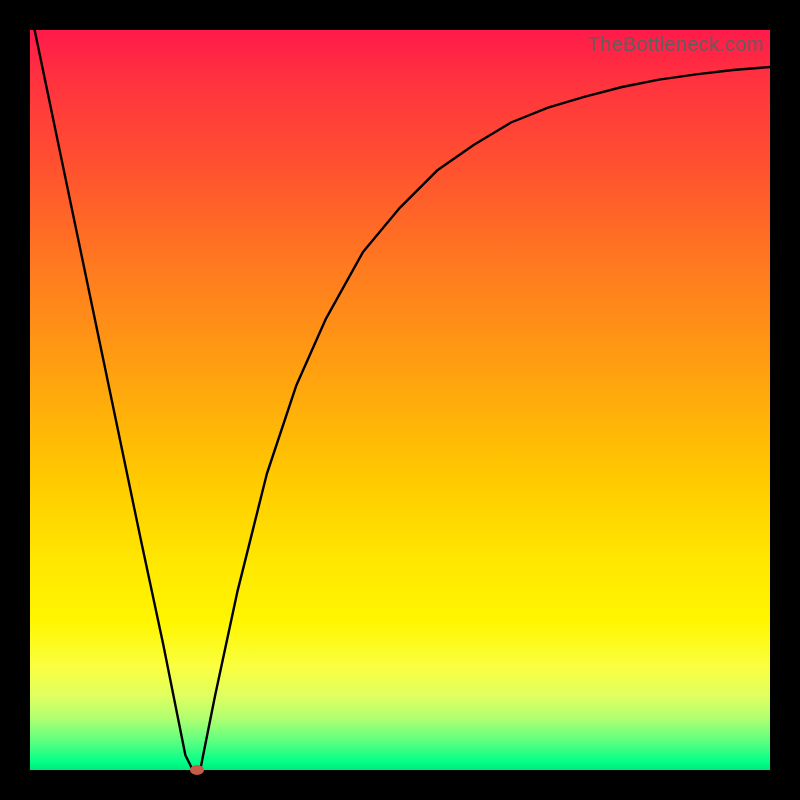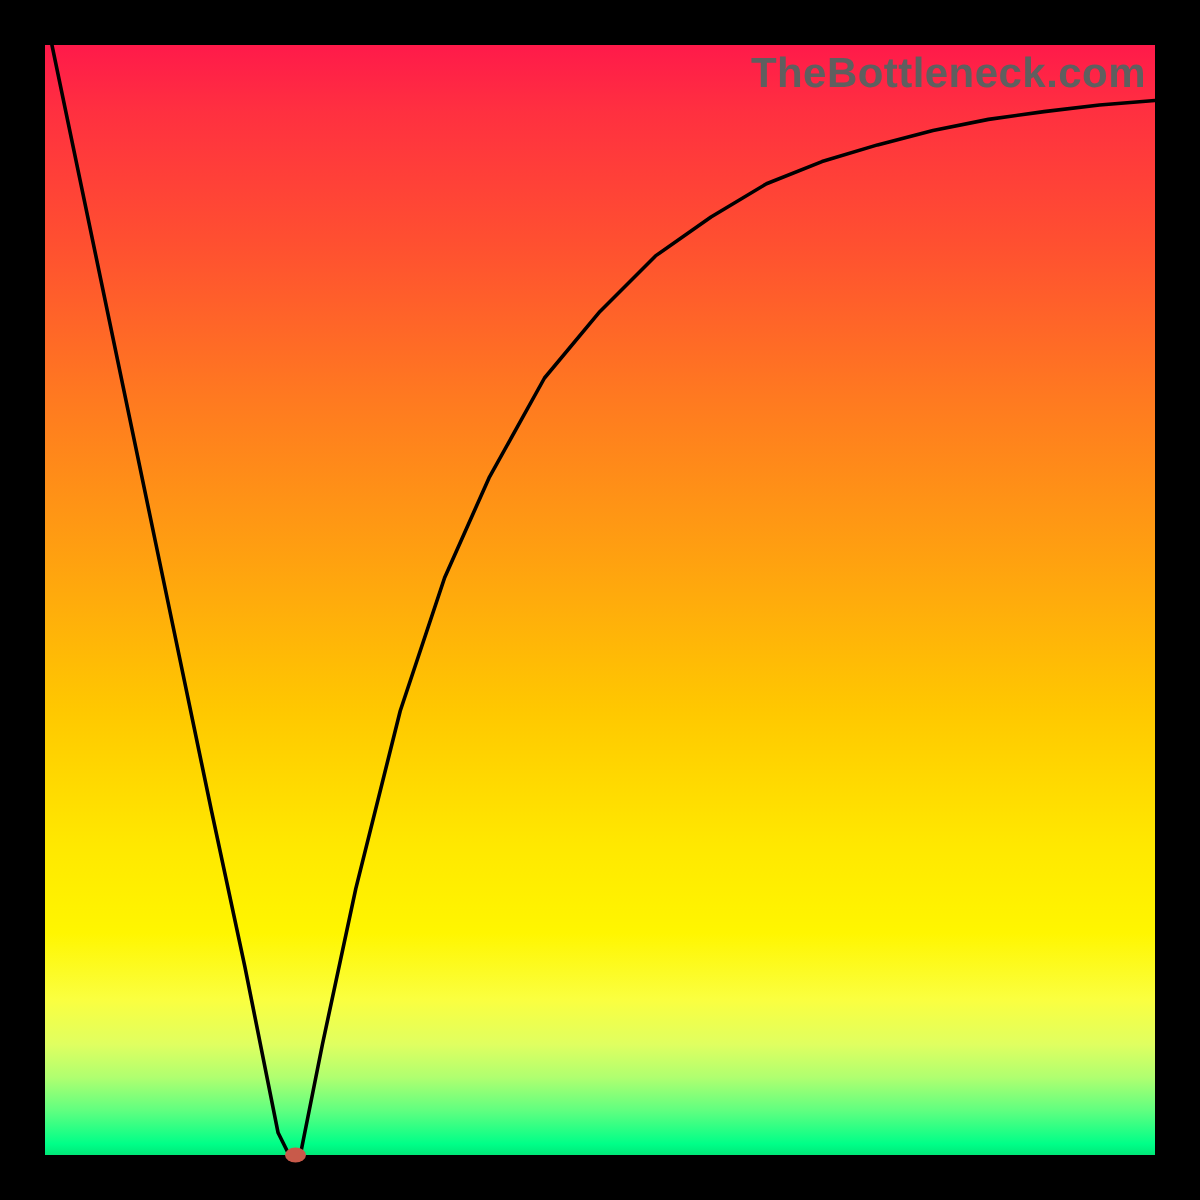--- a/index.html
+++ b/index.html
@@ -31,22 +31,22 @@
       #60ff80 96%,
       #00ff88 99%,
       #00e878 100%
     );
   }
   .watermark {
     position: absolute;
     top: 3px;
     right: 6px;
     font-family: Arial, Helvetica, sans-serif;
-    font-size: 28px;
-    font-weight: 700;
+    font-size: 20px;
+    font-weight: 400;
     color: #5f5f5f;
     letter-spacing: 0.3px;
   }
   .curve {
     position: absolute;
     inset: 0;
     width: 740px;
     height: 740px;
   }
   .marker {

